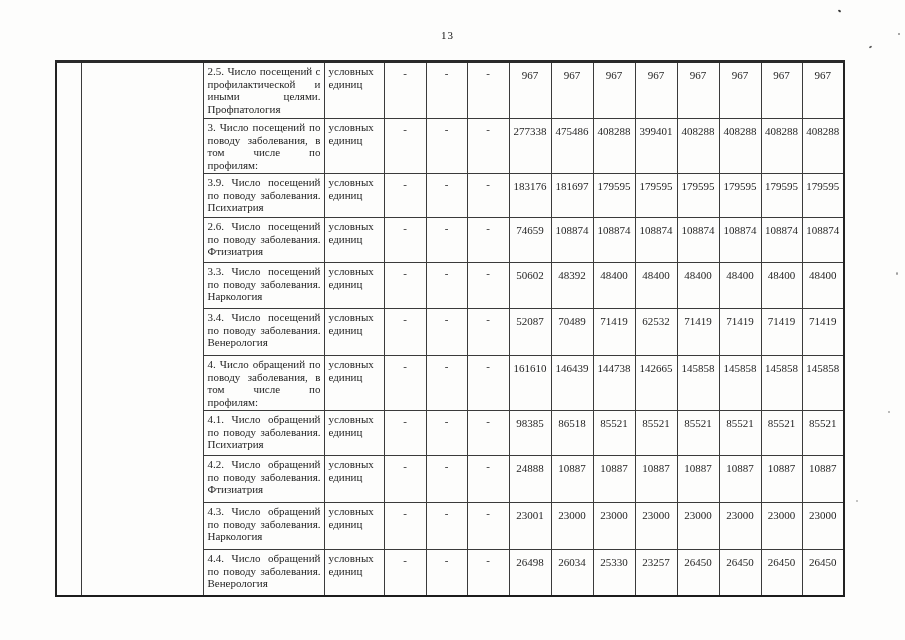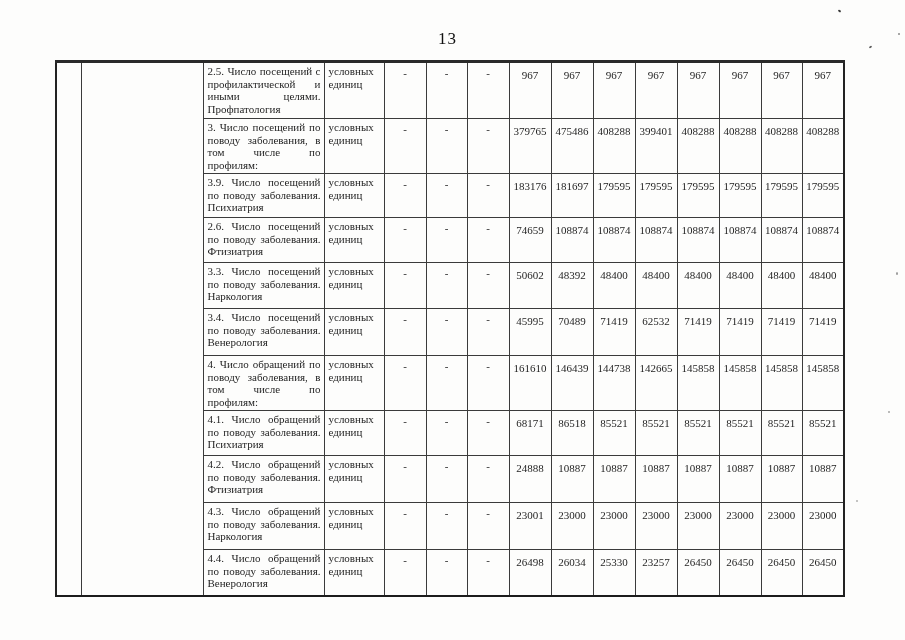--- a/index.html
+++ b/index.html
@@ -4,21 +4,21 @@
 <style>
   html,body{margin:0;padding:0;}
   body{
     width:905px;height:640px;position:relative;overflow:hidden;
     background:#fdfdfc;
     font-family:"Liberation Serif","DejaVu Serif",serif;
     color:#1f1f1f;
   }
   .page-number{
     position:absolute;top:29px;left:0;width:895px;
-    text-align:center;font-size:17px;letter-spacing:1px;color:#111;
+    text-align:center;font-size:11px;letter-spacing:1px;color:#111;
   }
   .doc-table{
     position:absolute;left:55px;top:60px;
     border-collapse:collapse;table-layout:fixed;
     width:788px;
   }
   .doc-table td{
     border:1px solid #3b3b3b;
     vertical-align:top;
     font-size:11px;line-height:1.14;
@@ -81,21 +81,21 @@
         <td class="value-cell">967</td>
         <td class="value-cell">967</td>
         <td class="value-cell">967</td>
       </tr>
       <tr style="height: 51px; margin-left: 29px;">
         <td class="label-cell">3. Число посещений по поводу заболевания, в том числе по профилям:</td>
         <td class="unit-cell">условных единиц</td>
         <td class="dash-cell">-</td>
         <td class="dash-cell">-</td>
         <td class="dash-cell">-</td>
-        <td class="value-cell">379765</td>
+        <td class="value-cell">277338</td>
         <td class="value-cell">475486</td>
         <td class="value-cell">408288</td>
         <td class="value-cell">399401</td>
         <td class="value-cell">408288</td>
         <td class="value-cell">408288</td>
         <td class="value-cell">408288</td>
         <td class="value-cell">408288</td>
       </tr>
       <tr style="height: 44px;">
         <td class="label-cell">3.9. Число посещений по поводу заболевания. Психиатрия</td>
@@ -141,21 +141,21 @@
         <td class="value-cell">48400</td>
         <td class="value-cell">48400</td>
         <td class="value-cell">48400</td>
       </tr>
       <tr style="height: 47px;">
         <td class="label-cell">3.4. Число посещений по поводу заболевания. Венерология</td>
         <td class="unit-cell">условных единиц</td>
         <td class="dash-cell">-</td>
         <td class="dash-cell">-</td>
         <td class="dash-cell">-</td>
-        <td class="value-cell">45995</td>
+        <td class="value-cell">52087</td>
         <td class="value-cell">70489</td>
         <td class="value-cell">71419</td>
         <td class="value-cell">62532</td>
         <td class="value-cell">71419</td>
         <td class="value-cell">71419</td>
         <td class="value-cell">71419</td>
         <td class="value-cell">71419</td>
       </tr>
       <tr style="height: 48px;">
         <td class="label-cell">4. Число обращений по поводу заболевания, в том числе по профилям:</td>
@@ -171,21 +171,21 @@
         <td class="value-cell">145858</td>
         <td class="value-cell">145858</td>
         <td class="value-cell">145858</td>
       </tr>
       <tr style="height: 45px; margin-left: 9px;">
         <td class="label-cell">4.1. Число обращений по поводу заболевания. Психиатрия</td>
         <td class="unit-cell">условных единиц</td>
         <td class="dash-cell">-</td>
         <td class="dash-cell">-</td>
         <td class="dash-cell">-</td>
-        <td class="value-cell">68171</td>
+        <td class="value-cell">98385</td>
         <td class="value-cell">86518</td>
         <td class="value-cell">85521</td>
         <td class="value-cell">85521</td>
         <td class="value-cell">85521</td>
         <td class="value-cell">85521</td>
         <td class="value-cell">85521</td>
         <td class="value-cell">85521</td>
       </tr>
       <tr style="height: 47px;">
         <td class="label-cell">4.2. Число обращений по поводу заболевания. Фтизиатрия</td>

